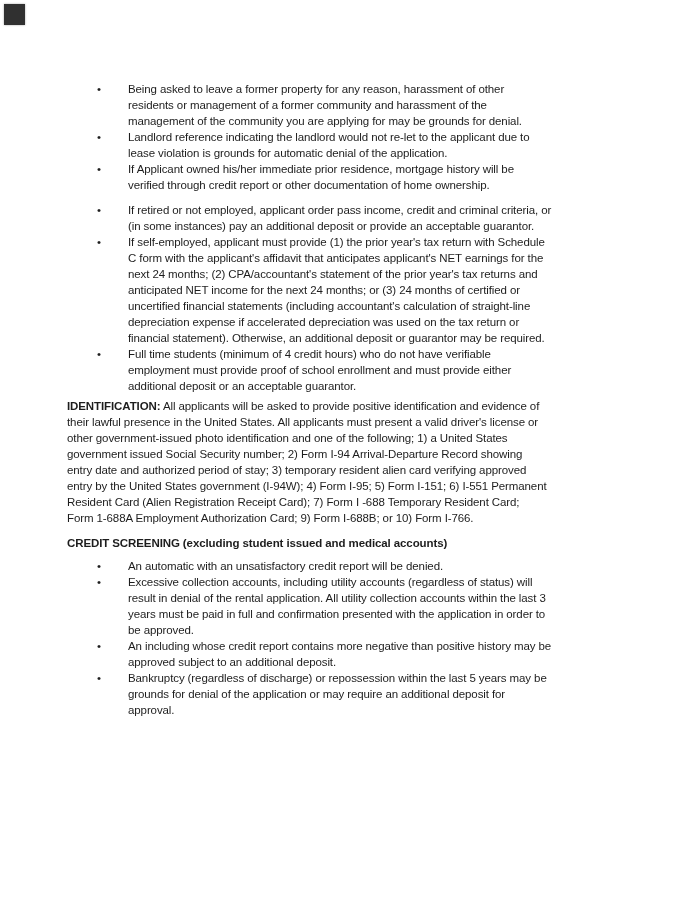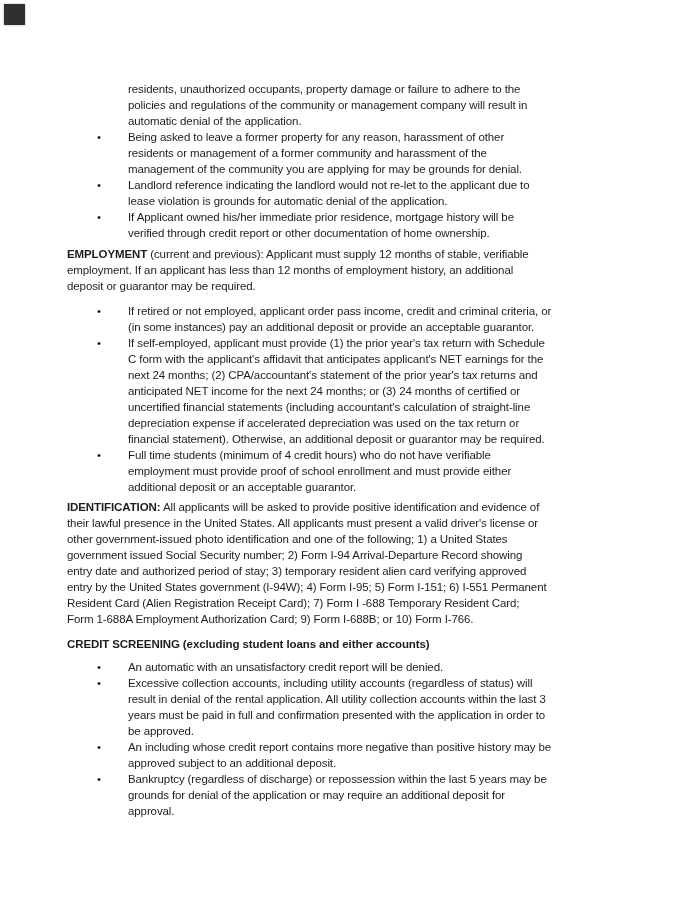--- a/index.html
+++ b/index.html
@@ -58,46 +58,37 @@
 </style>
 </head>
 <body style="color: rgb(29, 29, 29);">
 
 <div class="corner-artifact" style="background-color: rgb(48, 48, 48);"></div>
 
 <div class="doc">
 
   <div class="list intro-list">
     <div class="row">
-        <span class="marker"></span>
-        <div class="btext">residents, unauthorized occupants, property damage or failure to adhere to the
-policies and regulations of the community or management company will result in
-automatic denial of the application.</div>
-      </div>
-    <div class="row">
         <span class="marker">•</span>
         <div class="btext">Being asked to leave a former property for any reason, harassment of other
 residents or management of a former community and harassment of the
 management of the community you are applying for may be grounds for denial.</div>
       </div>
     <div class="row">
         <span class="marker">•</span>
         <div class="btext">Landlord reference indicating the landlord would not re-let to the applicant due to
 lease violation is grounds for automatic denial of the application.</div>
       </div>
     <div class="row">
         <span class="marker">•</span>
         <div class="btext">If Applicant owned his/her immediate prior residence, mortgage history will be
 verified through credit report or other documentation of home ownership.</div>
       </div>
   </div>
 
-  <div class="para employment-para"><span class="b">EMPLOYMENT</span><span> (current and previous): Applicant must supply 12 months of stable, verifiable
-employment. If an applicant has less than 12 months of employment history, an additional
-deposit or guarantor may be required.</span></div>
 
   <div class="list employment-list">
     <div class="row">
         <span class="marker">•</span>
         <div class="btext">If retired or not employed, applicant order pass income, credit and criminal criteria, or
 (in some instances) pay an additional deposit or provide an acceptable guarantor.</div>
       </div>
     <div class="row">
         <span class="marker">•</span>
         <div class="btext">If self-employed, applicant must provide (1) the prior year's tax return with Schedule
@@ -118,21 +109,21 @@
 
   <div class="para identification-para"><span class="b">IDENTIFICATION:</span><span> All applicants will be asked to provide positive identification and evidence of
 their lawful presence in the United States. All applicants must present a valid driver's license or
 other government-issued photo identification and one of the following; 1) a United States
 government issued Social Security number; 2) Form I-94 Arrival-Departure Record showing
 entry date and authorized period of stay; 3) temporary resident alien card verifying approved
 entry by the United States government (I-94W); 4) Form I-95; 5) Form I-151; 6) I-551 Permanent
 Resident Card (Alien Registration Receipt Card); 7) Form I -688 Temporary Resident Card;
 Form 1-688A Employment Authorization Card; 9) Form I-688B; or 10) Form I-766.</span></div>
 
-  <div class="para b credit-heading">CREDIT SCREENING (excluding student loans and either accounts)</div>
+  <div class="para b credit-heading">CREDIT SCREENING (excluding student issued and medical accounts)</div>
 
   <div class="list credit-list">
     <div class="row">
         <span class="marker">•</span>
         <div class="btext">An automatic with an unsatisfactory credit report will be denied.</div>
       </div>
     <div class="row">
         <span class="marker">•</span>
         <div class="btext">Excessive collection accounts, including utility accounts (regardless of status) will
 result in denial of the rental application. All utility collection accounts within the last 3

